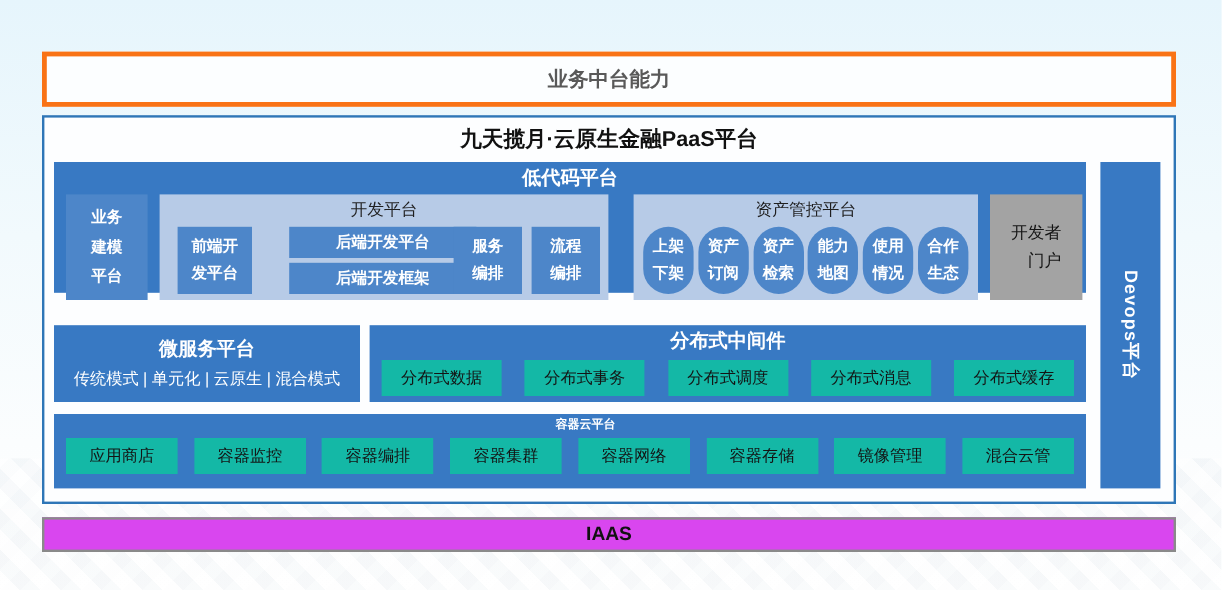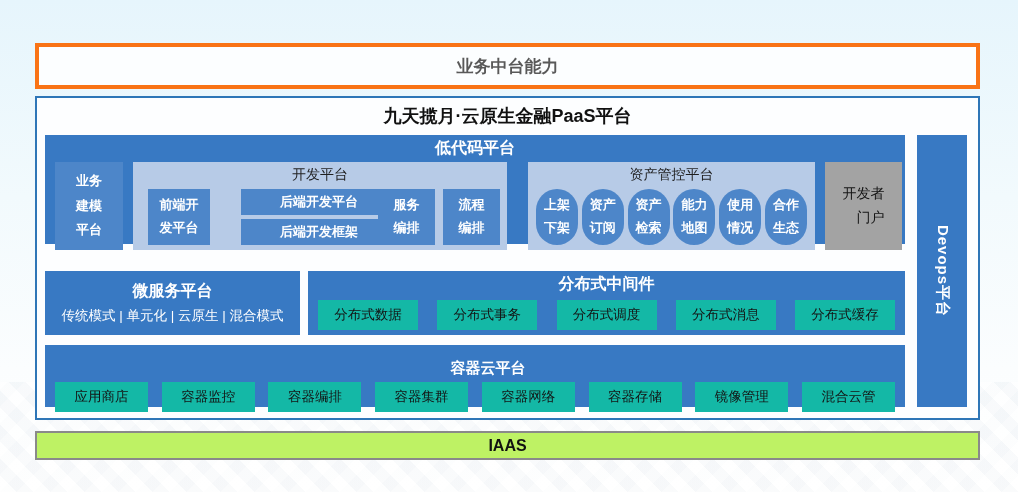--- a/index.html
+++ b/index.html
@@ -83,26 +83,26 @@
   .middleware { left: 271px; top: 173px; width: 597px; height: 64px; }
   .light-row {
     display: flex; justify-content: space-between; padding: 0 10px; margin-top: 5px;
   }
   .btn-light {
     background: #14b8a6; color: #141414; font-size: 13.5px;
     display: flex; align-items: center; justify-content: center; height: 30px;
   }
   .middleware .btn-light { width: 100px; }
   .container-cloud { left: 8px; top: 247px; width: 860px; height: 62px; }
-  .container-cloud .box-title { font-size: 15px; padding-top: 14px; margin-left: 26px; }
+  .container-cloud .box-title { font-size: 10px; padding-top: 2px; margin-left: 26px; }
   .container-cloud .light-row { margin-top: 4px; }
   .container-cloud .btn-light { width: 93px; }
   .iaas {
     position: absolute; left: 35px; top: 431px; width: 945px; height: 29px;
-    background: #bef264; border: 2px solid #8a8a8a;
+    background: #d946ef; border: 2px solid #8a8a8a;
     display: flex; align-items: center; justify-content: center;
     font-size: 16px; font-weight: bold; color: #111111;
   }
 </style>
 </head>
 <body>
 
 <div class="bg-pattern"></div>
 
 <div class="top-banner">

